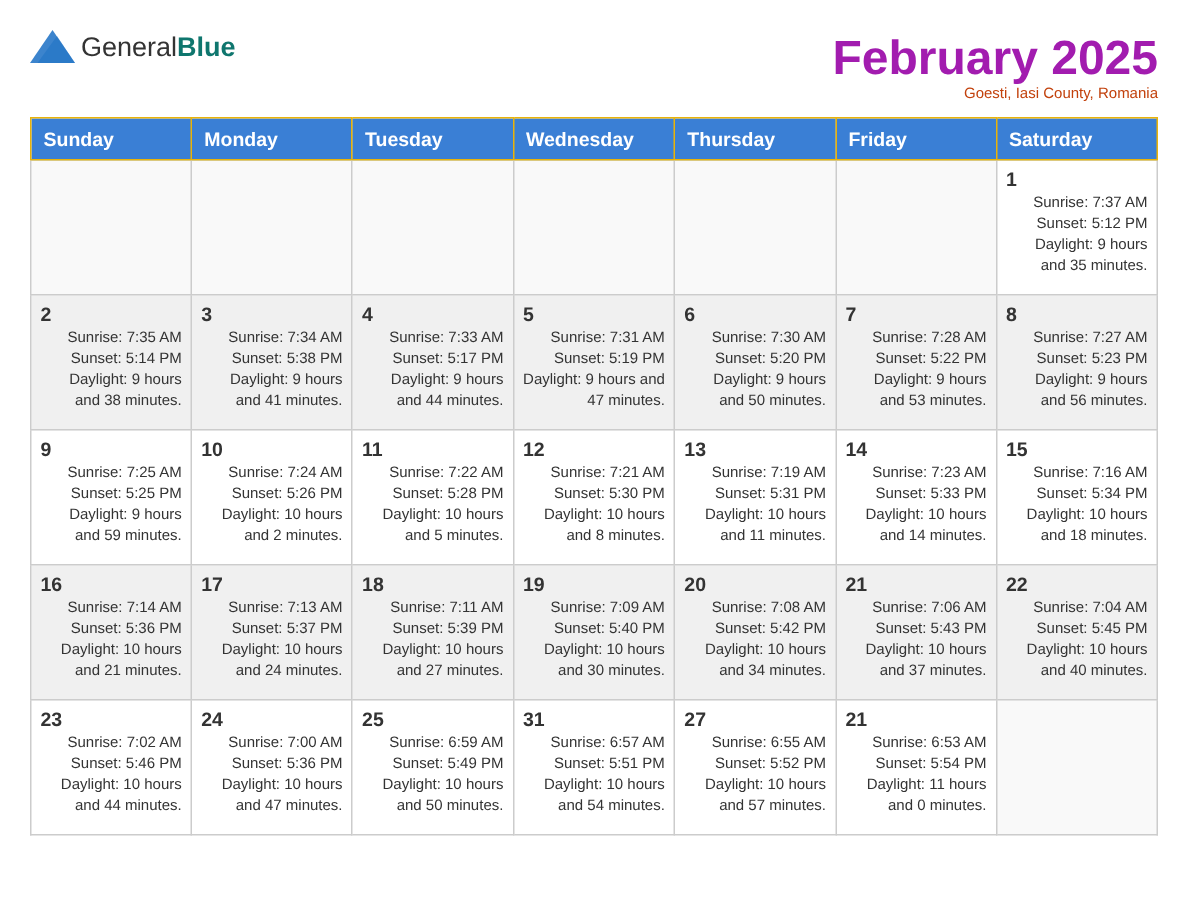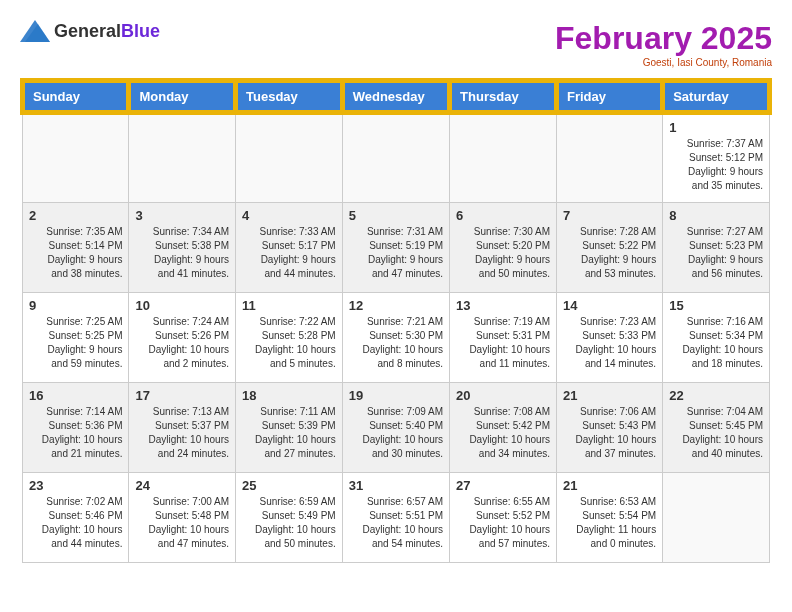--- a/index.html
+++ b/index.html
@@ -16,27 +16,27 @@
       align-items: flex-start;
       margin-bottom: 10px;
     }
     .logo {
       display: flex;
       align-items: center;
       gap: 4px;
     }
     .logo-text-general {
       font-size: 18px;
-      font-weight: bold;
+      font-weight: normal;
       color: #333;
     }
     .logo-text-blue {
       font-size: 18px;
       font-weight: bold;
-      color: #6d28d9;
+      color: #0f766e;
     }
     .logo-icon {
       width: 30px;
       height: 22px;
     }
     .title-block {
       text-align: right;
     }
     .month-title {
       font-size: 32px;
@@ -52,21 +52,21 @@
       border-collapse: collapse;
       border: 1px solid #ccc;
     }
     .calendar th {
       background-color: #3a7fd5;
       color: white;
       text-align: left;
       padding: 6px 8px;
       font-size: 13px;
       font-weight: bold;
-      border: 5px solid #eab308;
+      border: 1px solid #eab308;
     }
     .calendar td {
       vertical-align: top;
       border: 1px solid #ccc;
       padding: 5px 6px;
       width: 108px;
       height: 90px;
       background: #fff;
       font-size: 10.5px;
       color: #333;
@@ -270,21 +270,21 @@
       <tr>
         <td>
           <div class="day-number">23</div>
           <div class="day-info">Sunrise: 7:02 AM
 Sunset: 5:46 PM
 Daylight: 10 hours and 44 minutes.</div>
         </td>
         <td>
           <div class="day-number">24</div>
           <div class="day-info">Sunrise: 7:00 AM
-Sunset: 5:48 PM
+Sunset: 5:36 PM
 Daylight: 10 hours and 47 minutes.</div>
         </td>
         <td>
           <div class="day-number">25</div>
           <div class="day-info">Sunrise: 6:59 AM
 Sunset: 5:49 PM
 Daylight: 10 hours and 50 minutes.</div>
         </td>
         <td>
           <div class="day-number">31</div>

